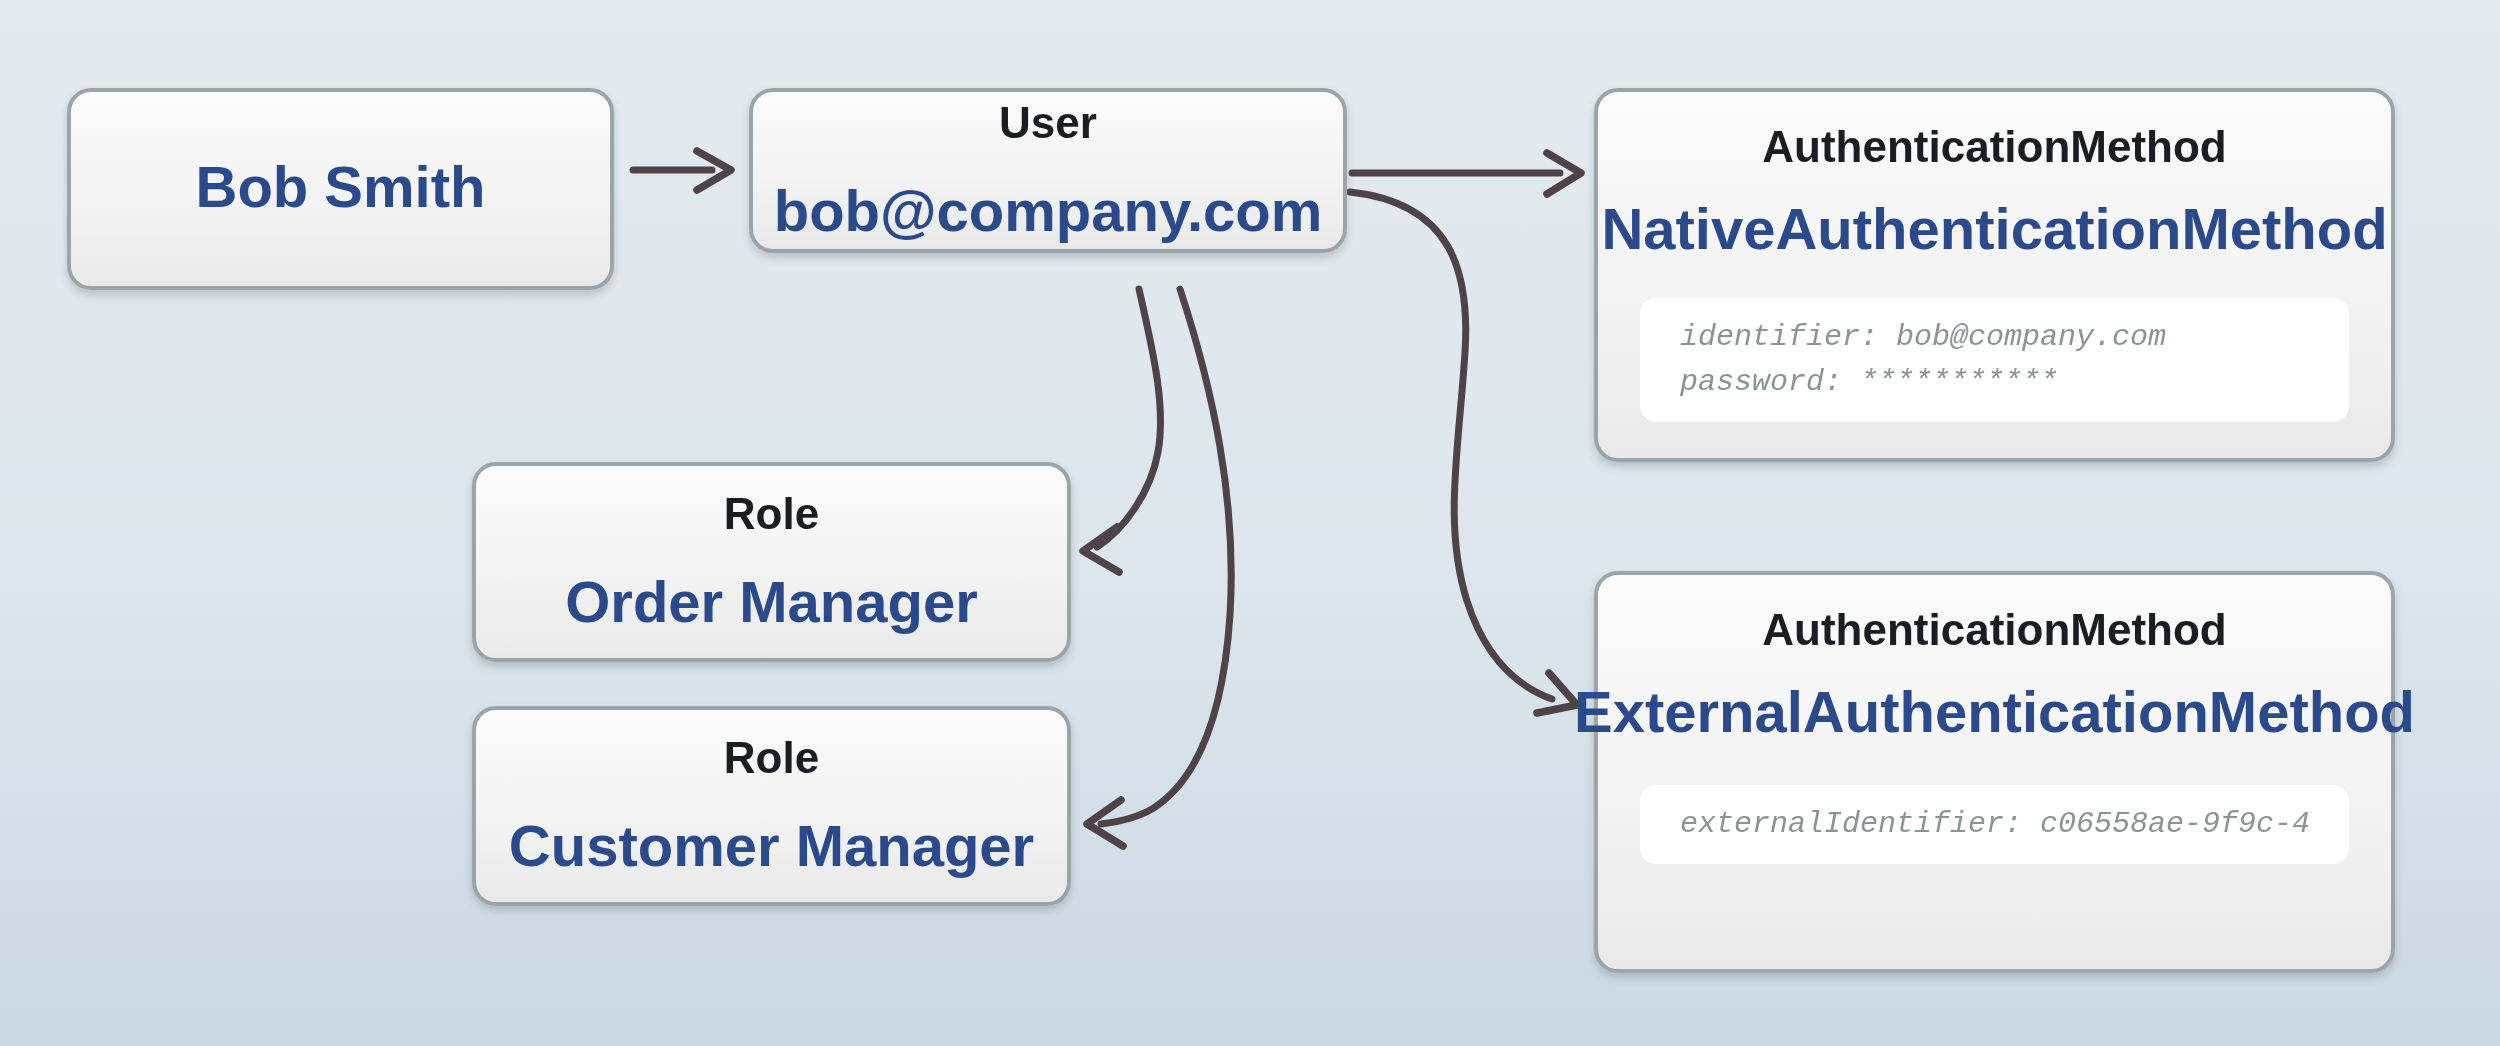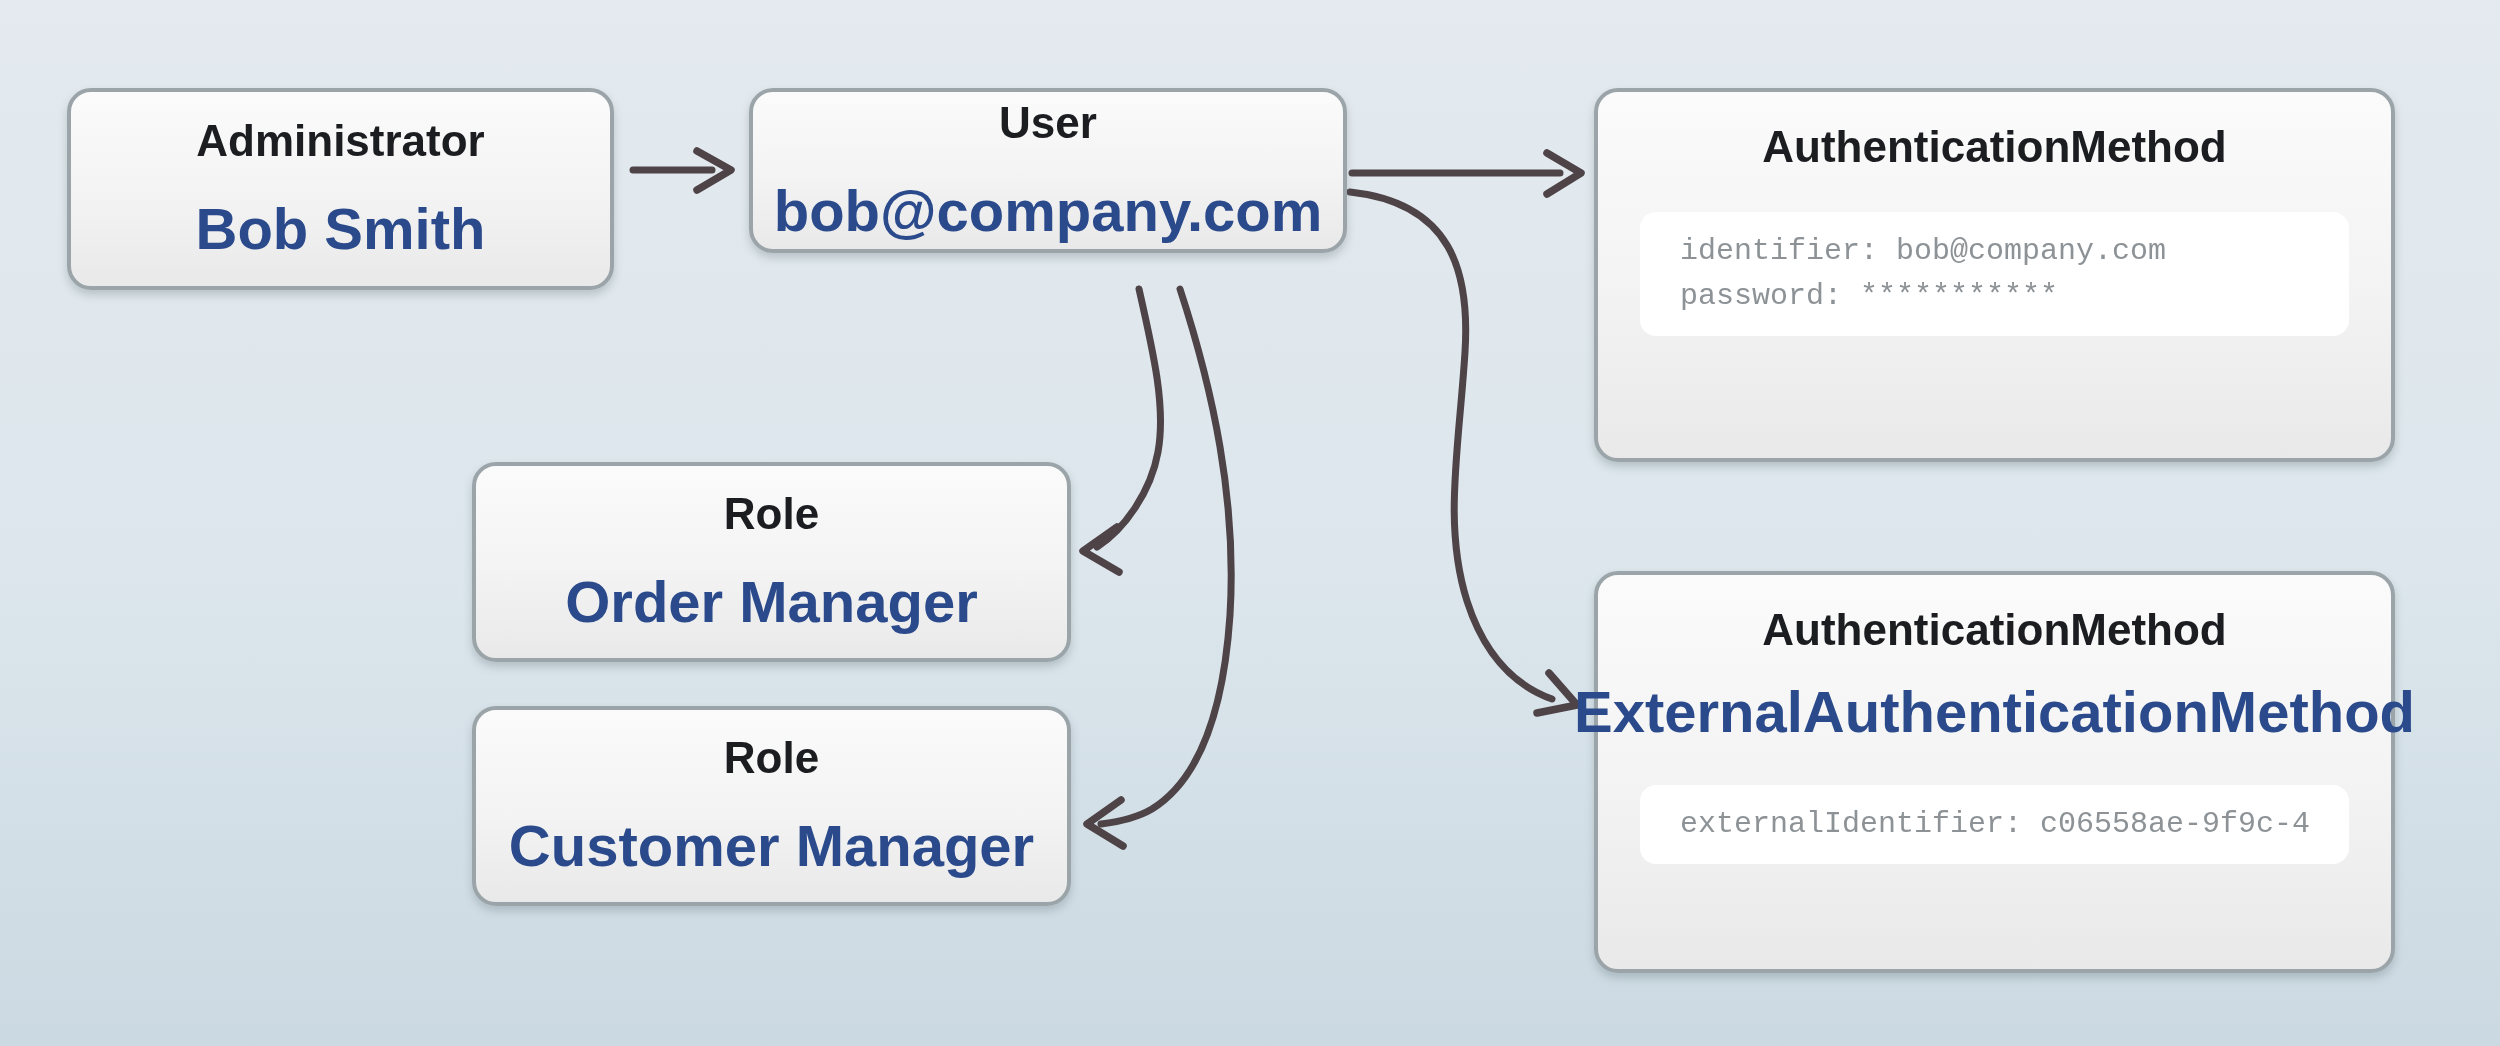--- a/index.html
+++ b/index.html
@@ -41,20 +41,21 @@
     font-size:58px;line-height:62px;font-weight:700;color:var(--accent-blue);
     white-space:nowrap;
   }
   .node.auth .nvalue{margin-top:24px;}
   .code{
     margin-top:38px;box-sizing:border-box;
     width:calc(100% - 84px);
     background:var(--code-bg);
     border-radius:16px;
     padding:17px 40px;
+    font-style:italic;
   }
   .cline{
     font-family:"Liberation Mono","DejaVu Sans Mono",monospace;
     font-size:30px;line-height:45px;color:var(--code-text);
     white-space:nowrap;overflow:hidden;
   }
 </style>
 </head>
 <body>
 
@@ -72,31 +73,31 @@
     <path class="edge-head" d="M 1549 673 L 1577 705 L 1537 713"></path>
 
     <path class="edge" d="M 1139 289 C 1154 355 1166 408 1158 452 C 1151 491 1125 529 1097 547"></path>
     <path class="edge-head" d="M 1117 527 L 1083 551 L 1119 572"></path>
 
     <path class="edge" d="M 1180 289 C 1213 390 1237 500 1230 615 C 1224 705 1202 778 1152 809 C 1135 819 1117 822 1101 824"></path>
     <path class="edge-head" d="M 1121 800 L 1087 824 L 1123 846"></path>
   </svg>
 
   <div class="node simple" style="left:67px;top:88px;width:547px;height:202px">
-    <div class="ntitle">Administrator</div>
     <div class="nvalue">Bob Smith</div>
   </div>
 
   <div class="node simple" style="left:749px;top:88px;width:598px;height:165px">
     <div class="ntitle">User</div>
     <div class="nvalue">bob@company.com</div>
   </div>
 
   <div class="node auth" style="left:1594px;top:88px;width:801px;height:374px">
     <div class="ntitle">AuthenticationMethod</div>
+    <div class="nvalue">NativeAuthenticationMethod</div>
     <div class="code">
       <div class="cline">identifier: bob@company.com</div>
       <div class="cline">password: ***********</div>
     </div>
   </div>
 
   <div class="node simple" style="left:472px;top:462px;width:599px;height:200px">
     <div class="ntitle">Role</div>
     <div class="nvalue">Order Manager</div>
   </div>

